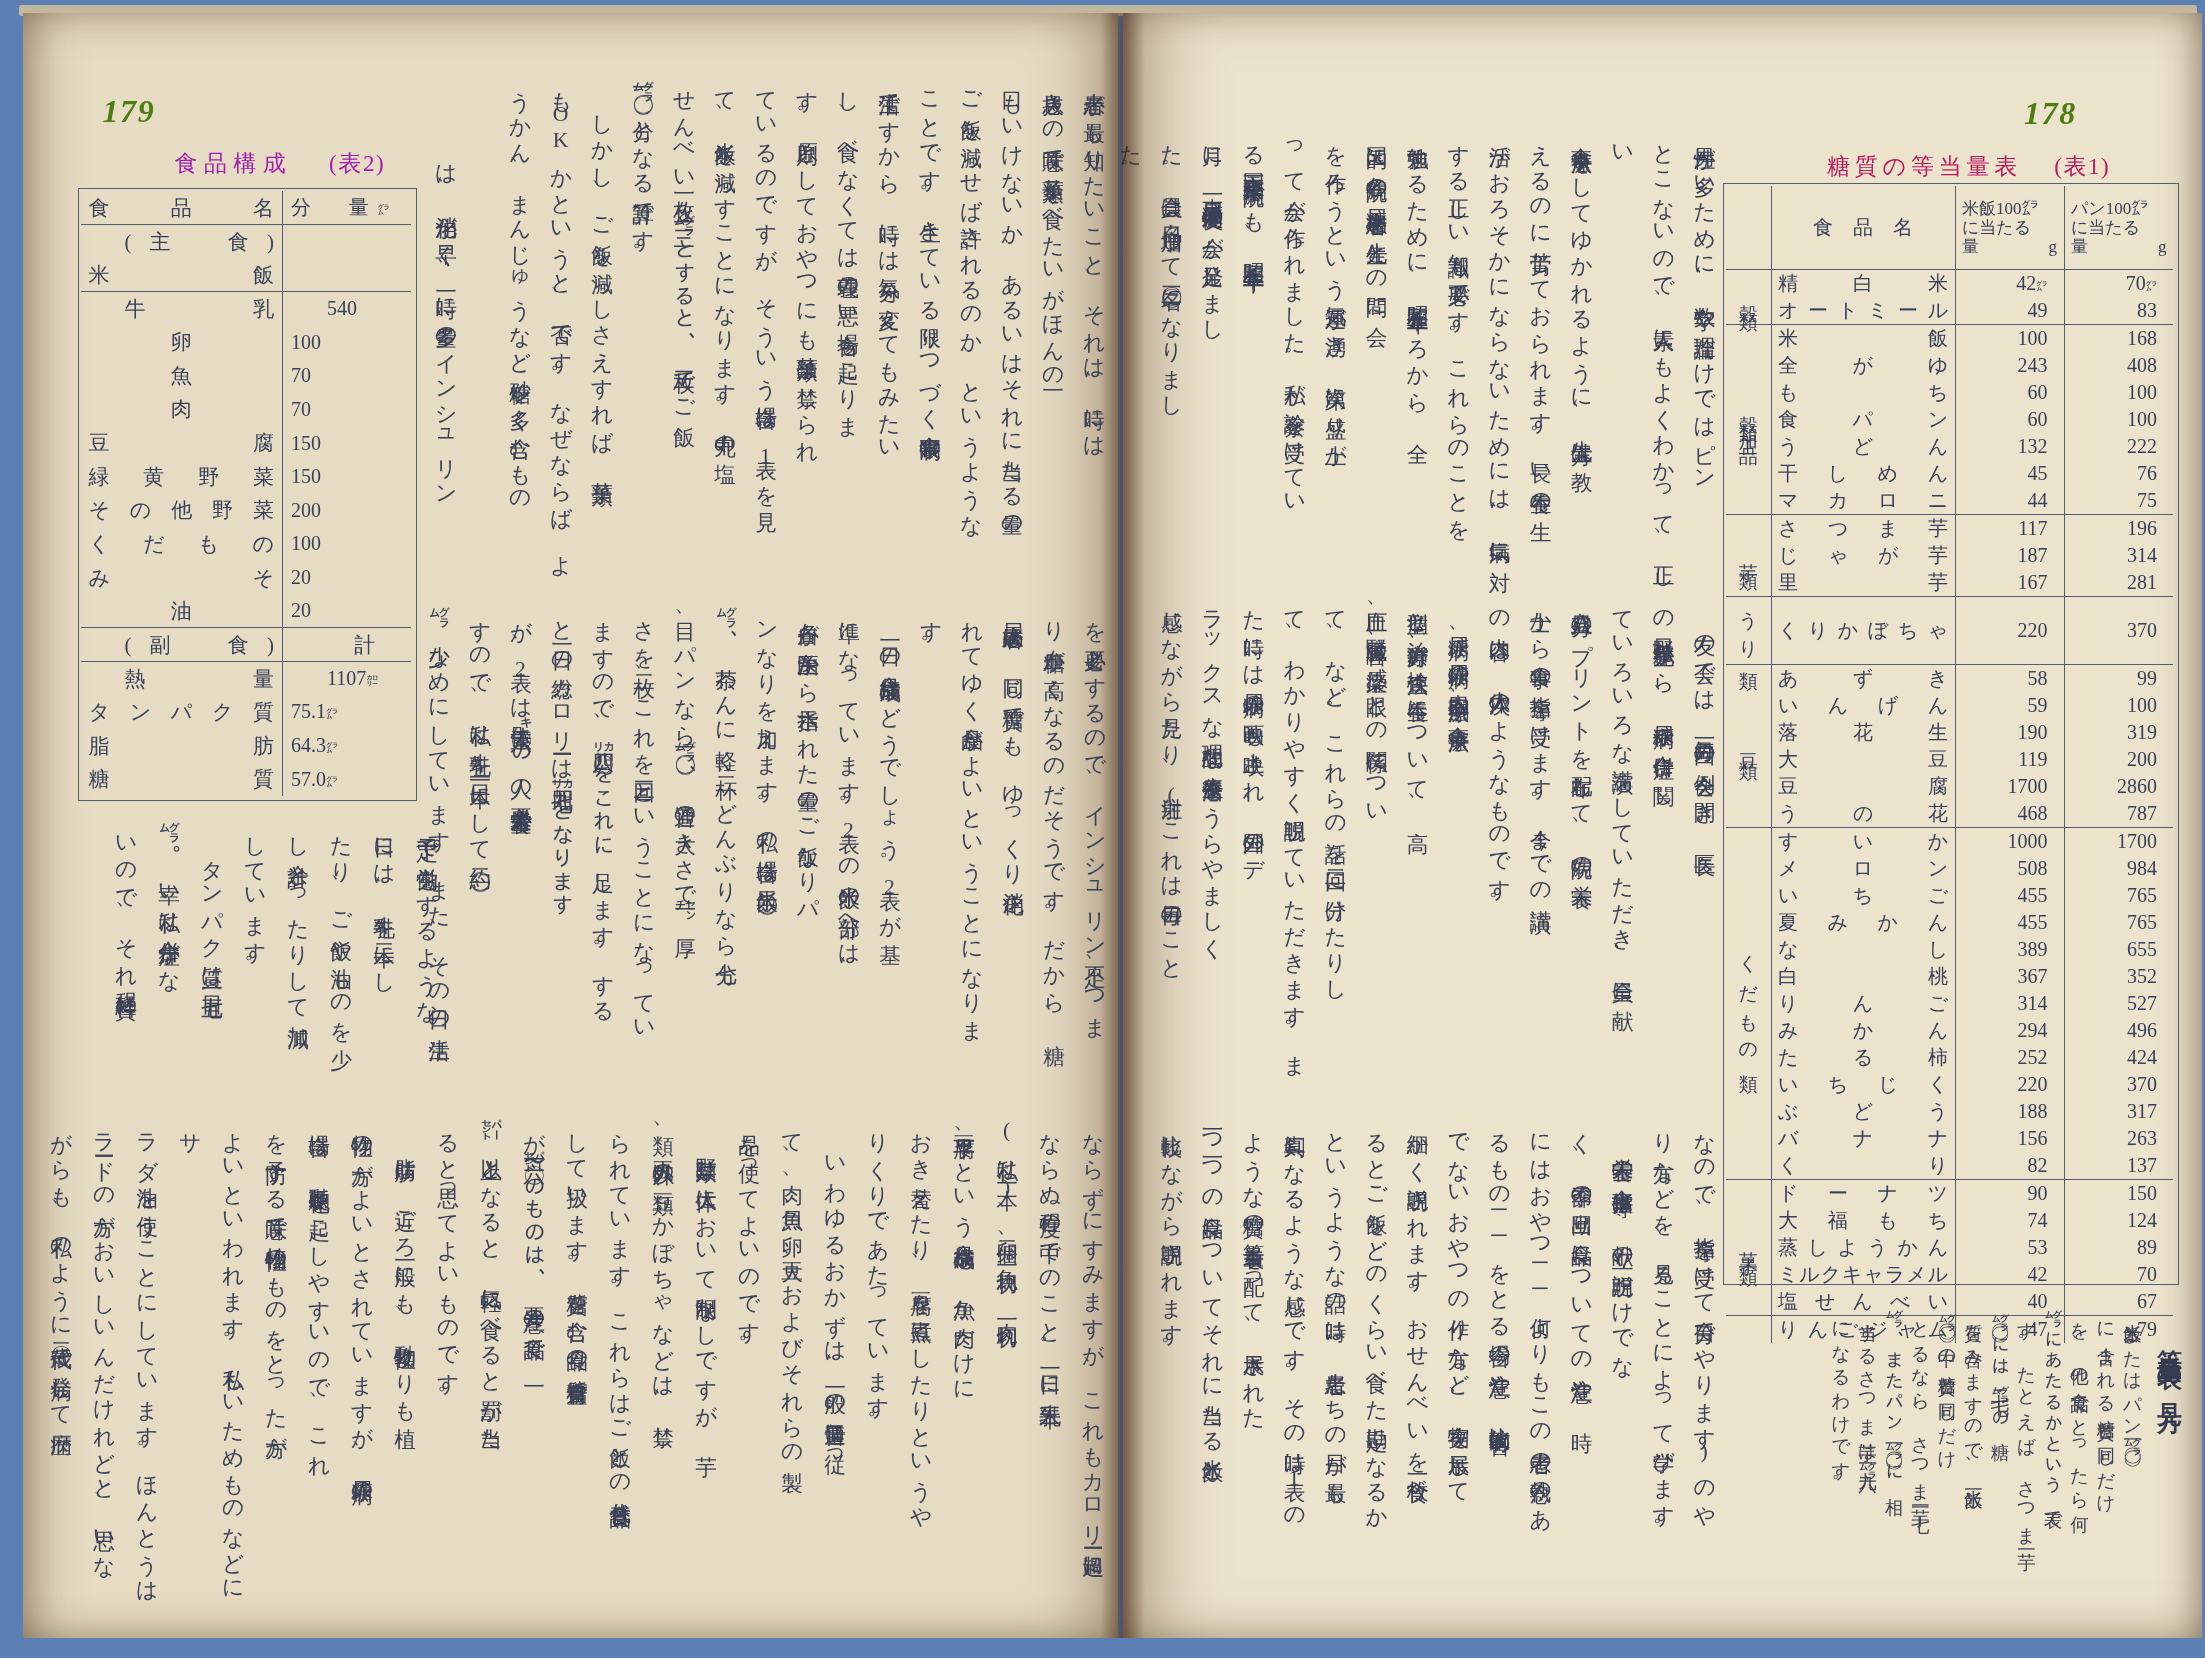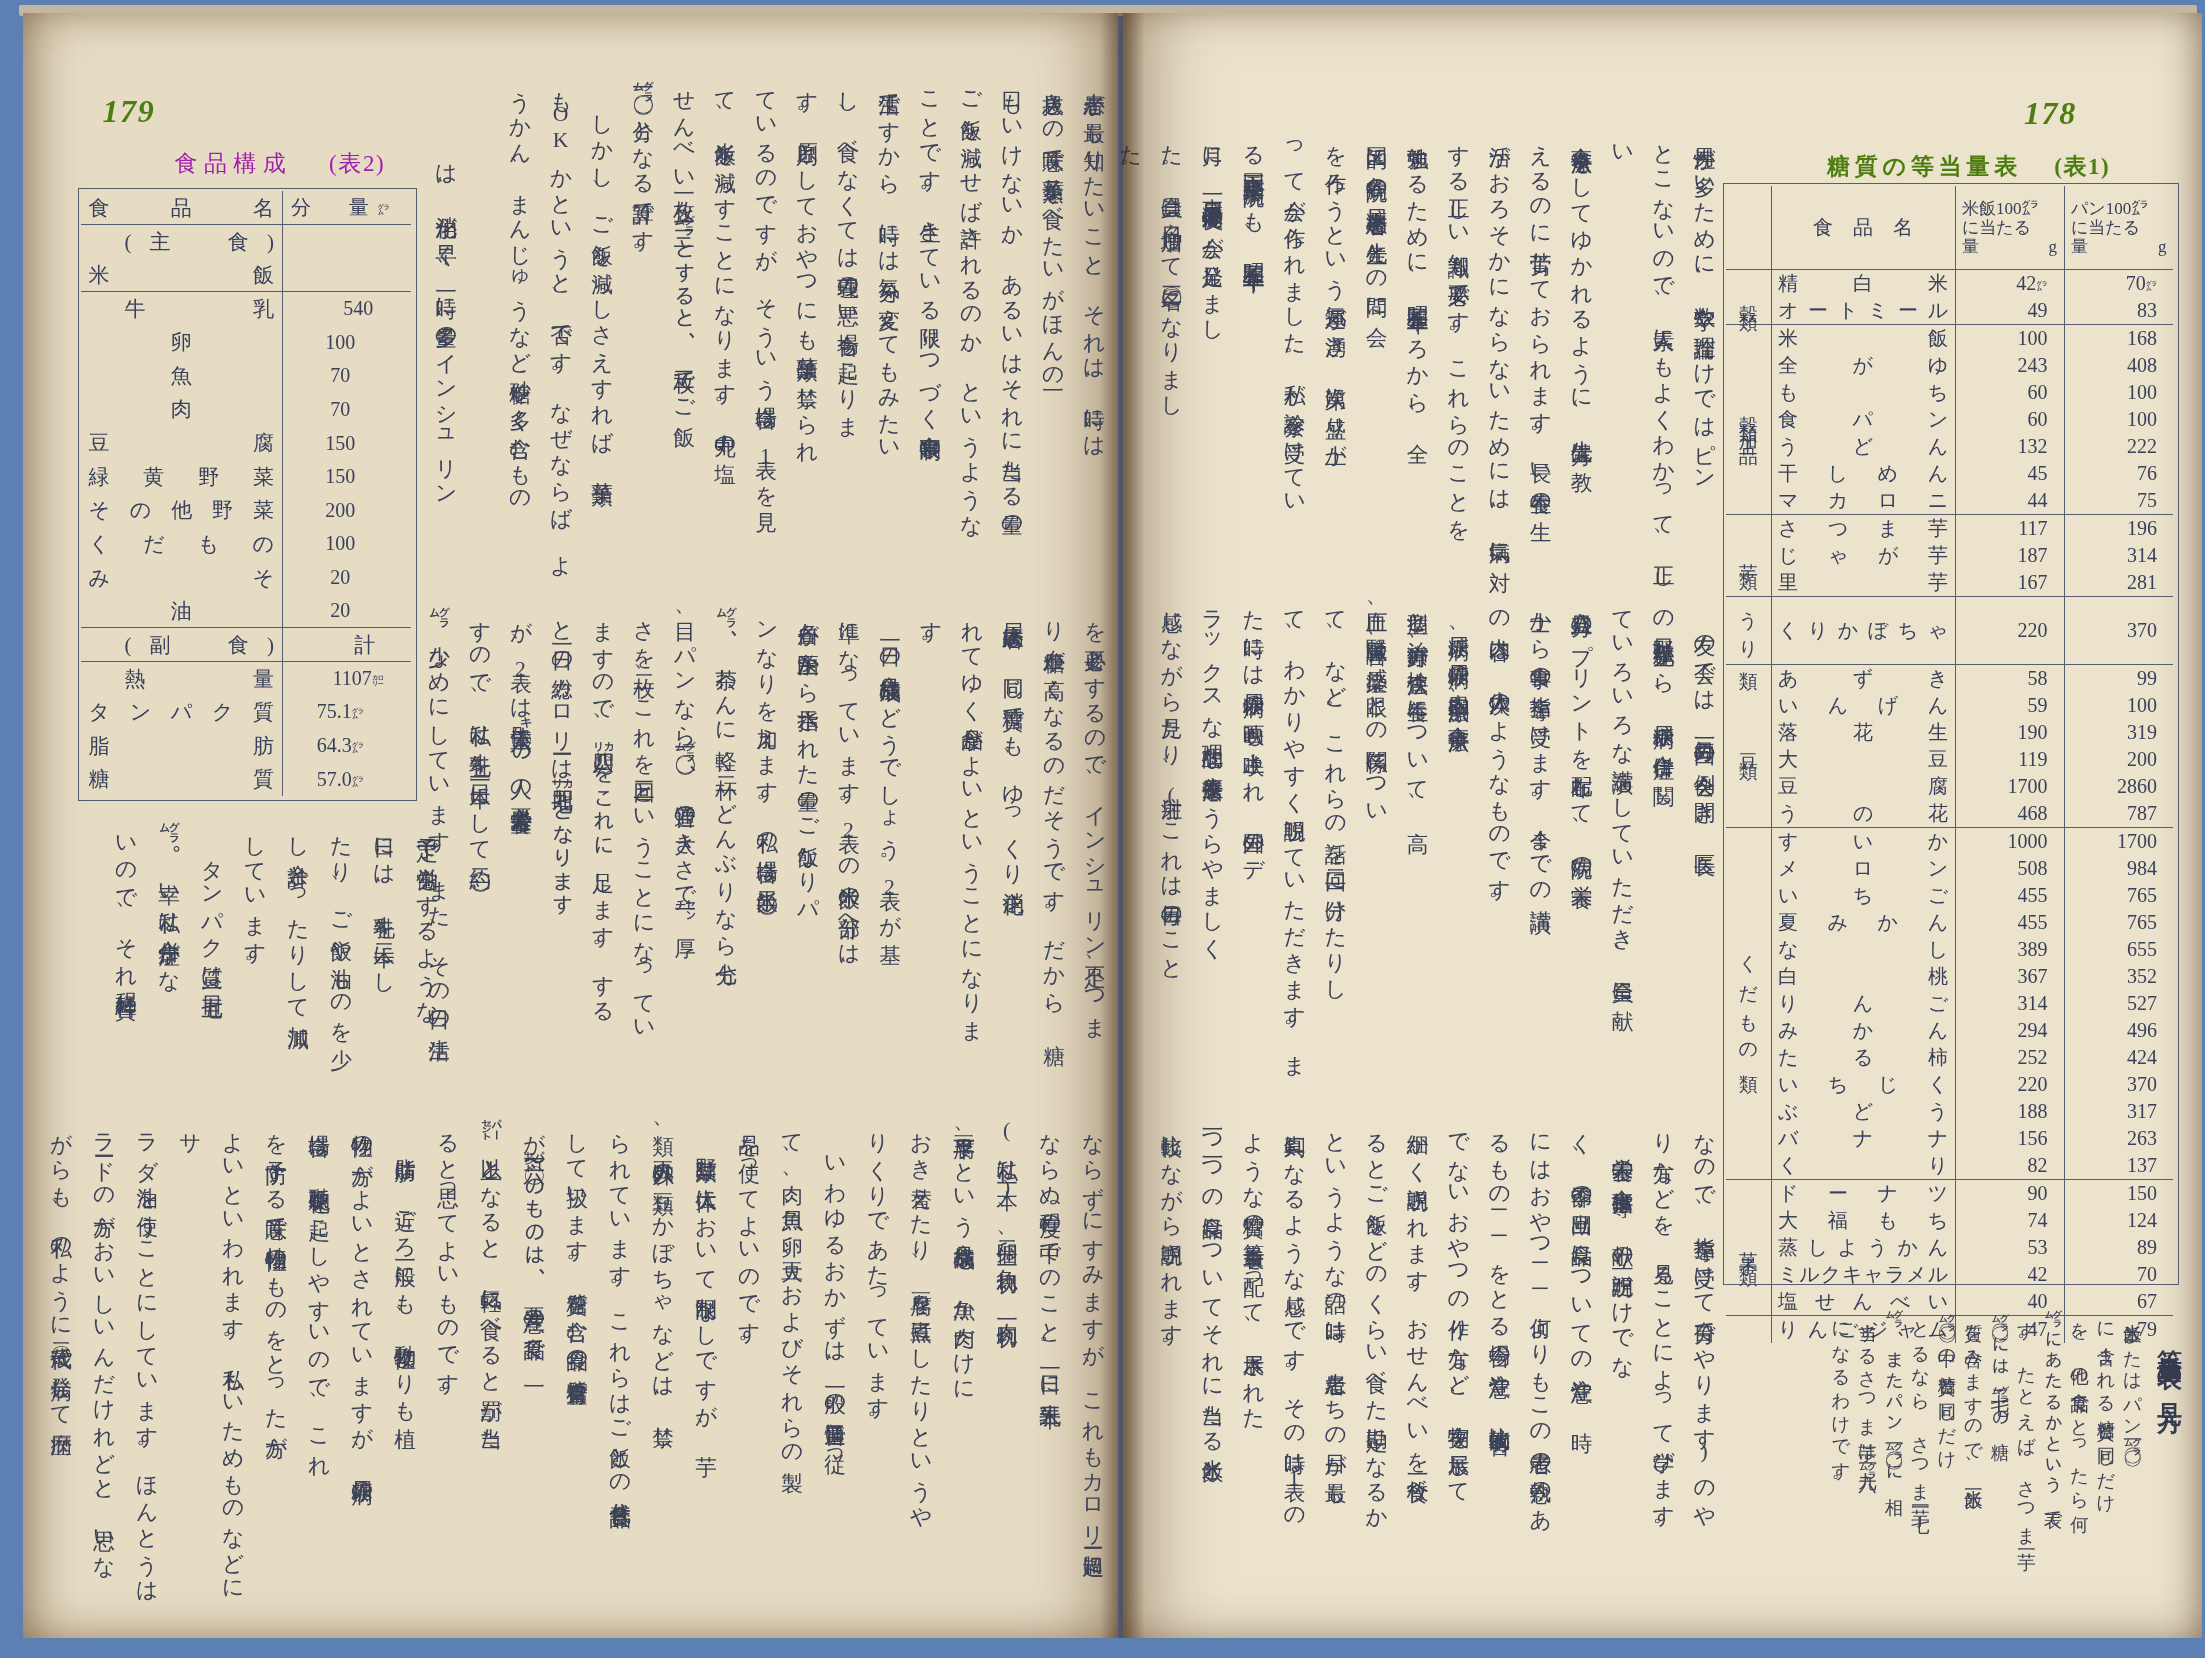--- a/index.html
+++ b/index.html
@@ -27,21 +27,21 @@
   .note-band .tcol{font-size:18.4px;letter-spacing:2.4px;line-height:26.5px;color:#3d4254;}
   .note-title{position:absolute;writing-mode:vertical-rl;text-orientation:upright;
     font-size:25px;font-weight:bold;letter-spacing:4.8px;color:#353b50;}
 
   
   table{border-collapse:collapse;position:absolute;table-layout:fixed;}
   .t2{left:58px;top:178px;width:330px;height:605px;}
   .t2 td{border:0;padding:0 8px;font-size:21px;color:#38405a;vertical-align:middle;}
   .t2 .nm{text-align:justify;text-align-last:justify;}
   .t2 .nm.single{text-align:center;text-align-last:center;}
-  .t2 .vl{text-align:center;padding-right:21px;font-size:20px;}
+  .t2 .vl{text-align:left;padding-right:21px;font-size:20px;}
   .t2 .unit{font-size:12px;letter-spacing:0;}
   .t2 tr{height:30px;}
   .t2 .vsep{border-left:1.6px solid #565d6e;}
   .t2 .rule td{border-top:1.6px solid #565d6e;padding-left:44px;}
   .t2-outer{position:absolute;left:55px;top:175px;width:337px;height:611px;border:1.6px solid #565d6e;}
   .t2title{position:absolute;top:135px;left:152px;font-size:23px;letter-spacing:6.4px;color:#a21caf;}
   .t2title .ref{margin-left:37px;letter-spacing:1.6px;}
 
   .t1{left:603px;top:173px;width:447px;height:1094px;}
   .t1 td,.t1 th{padding:0 6.4px;font-size:20px;font-weight:normal;color:#38405a;vertical-align:middle;}
@@ -49,21 +49,21 @@
   .t1 .nm{text-align:justify;text-align-last:justify;}
   .t1 .vl{text-align:right;padding-right:16px;}
   .t1 .unit{font-size:11.2px;letter-spacing:0;}
   .t1 tr{height:27px;}
   .t1 .gs td{border-top:1.6px solid #565d6e;}
   .t1 .vsep{border-left:1.6px solid #565d6e;}
   .t1 thead th{border-bottom:1.6px solid #565d6e;height:83px;}
   .t1 .hsmall div{font-size:17px;line-height:19px;text-align:left;}
   .t1 .hsmall div.j{text-align:justify;text-align-last:justify;}
   .t1-outer{position:absolute;left:600px;top:170px;width:454px;height:1100px;border:1.6px solid #565d6e;}
-  .t1title{position:absolute;top:138px;left:704px;font-size:23px;letter-spacing:4.8px;color:#4d7c0f;font-weight:bold;}
+  .t1title{position:absolute;top:138px;left:704px;font-size:23px;letter-spacing:4.8px;color:#be185d;}
   .t1title .ref{margin-left:32px;letter-spacing:1.6px;}
 </style>
 </head>
 <body>
 
 <div class="top-edge"></div>
 
 <div class="page page-l">
   <div class="pnum" style="left:80px;top:80px;">179</div>
 

